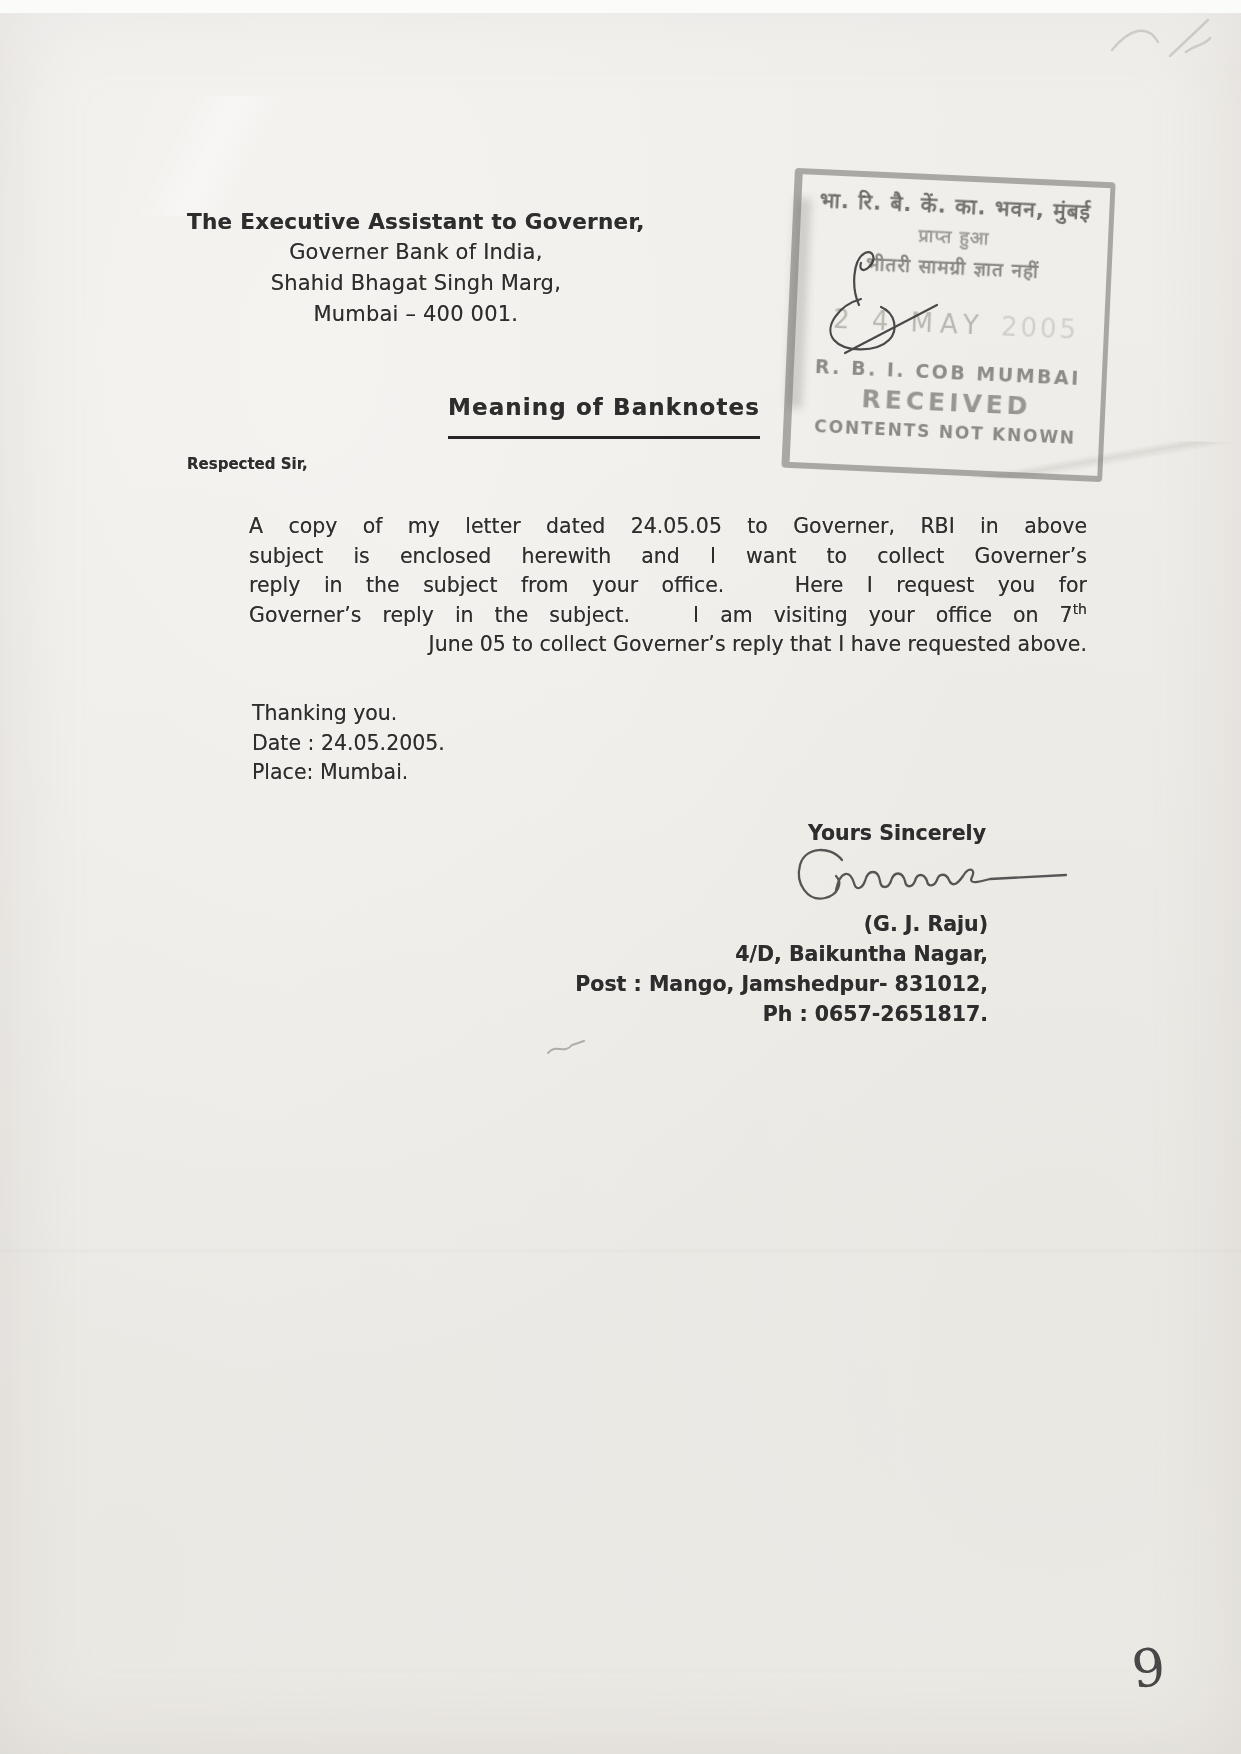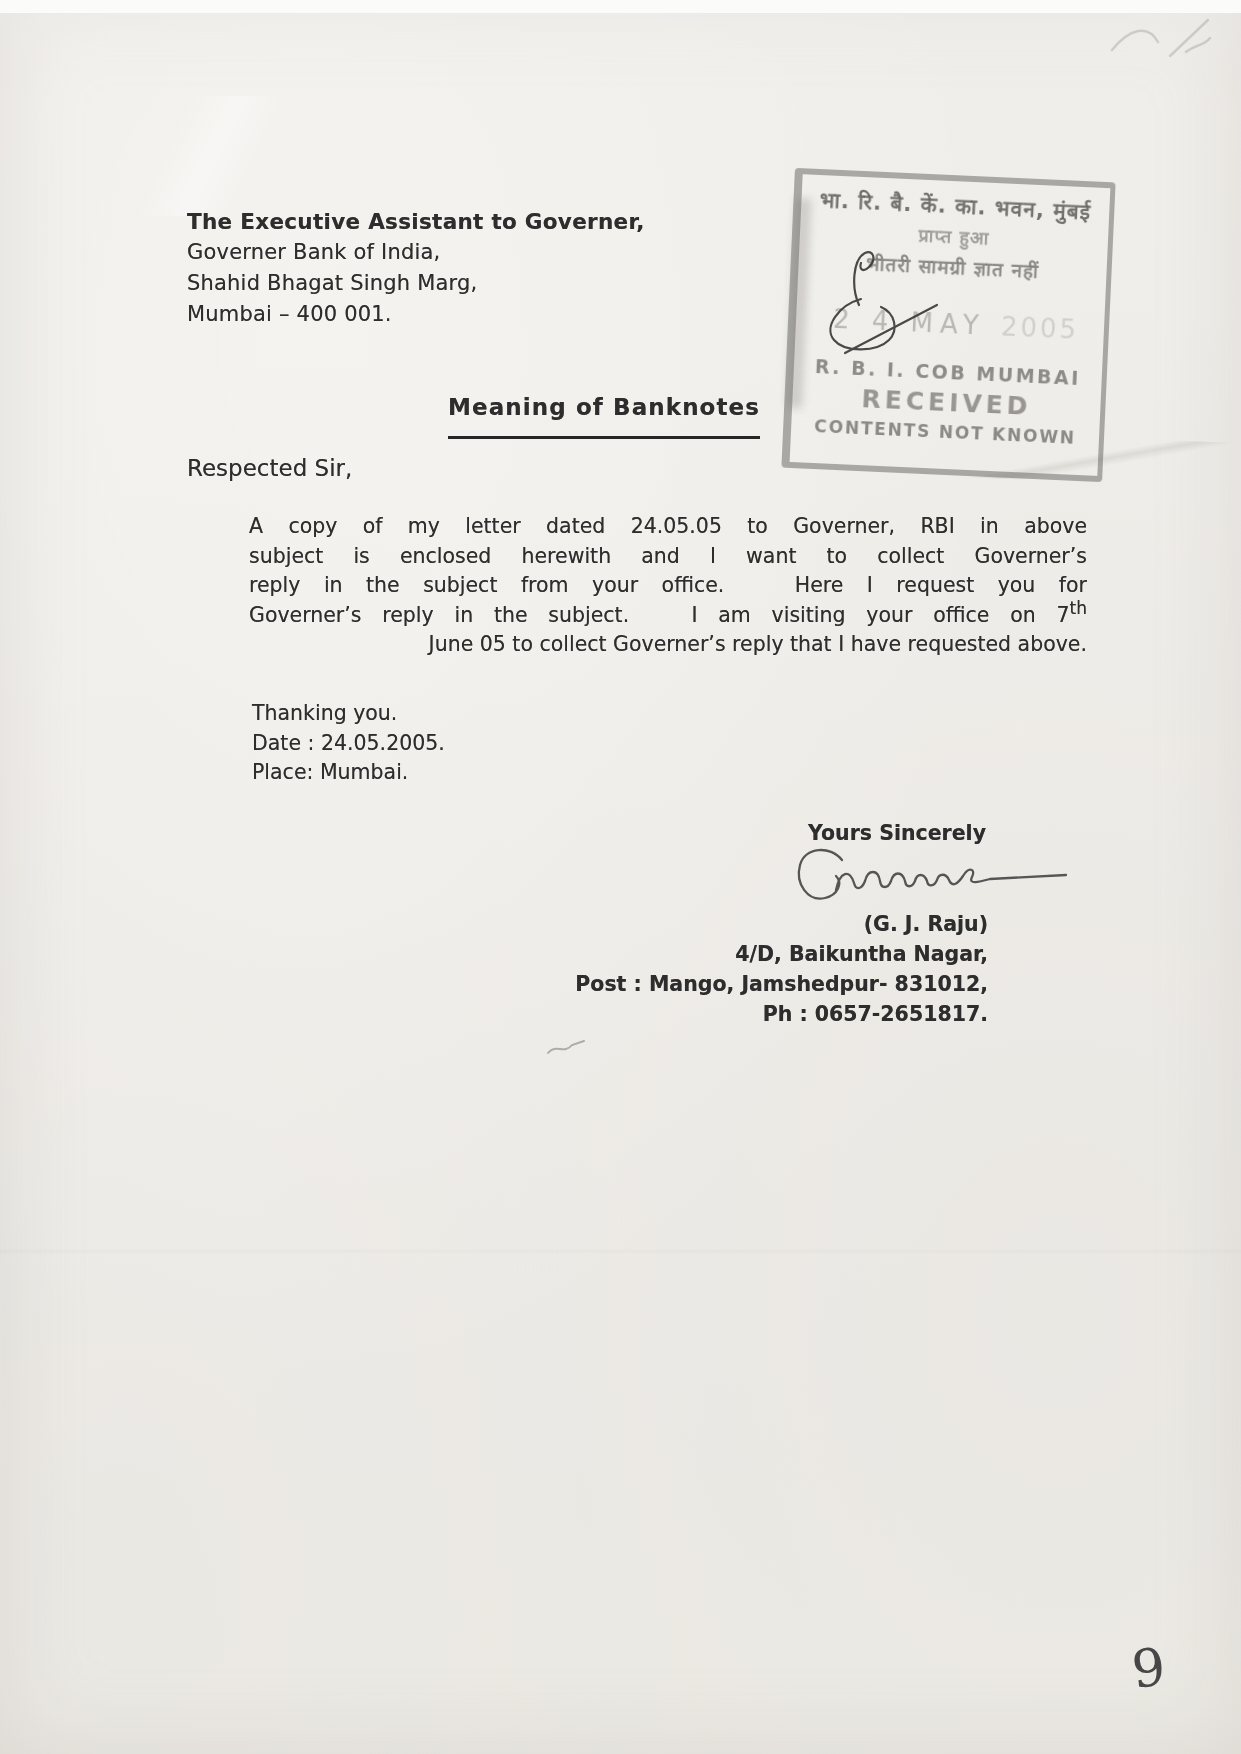--- a/index.html
+++ b/index.html
@@ -21,29 +21,29 @@
   .scan-strip{position:absolute;left:0;top:0;width:100%;height:13px;background:#fbfbfa;}
   .crease-a{position:absolute;left:948;top:438px;left:948px;width:300px;height:44px;
     background:linear-gradient(168deg, transparent 44%, rgba(150,145,138,.20) 50%, transparent 57%);
     transform:rotate(2deg);}
   .crease-b{position:absolute;left:0px;top:1238px;width:1241px;height:26px;
     background:linear-gradient(180deg, transparent 40%, rgba(140,135,128,.05) 50%, transparent 62%);}
   .crease-c{position:absolute;left:0px;top:96px;width:420px;height:120px;
     background:linear-gradient(115deg, transparent 40%, rgba(255,255,255,.35) 50%, transparent 60%);}
 
   
-  .recipient{position:absolute;left:187px;top:206px;font-size:21px;line-height:31px;letter-spacing:.2px;}
+  .recipient{position:absolute;left:187px;top:206px;font-size:21px;line-height:31px;letter-spacing:.2px;text-align:center;}
   .recipient .r1{font-weight:bold;font-size:21.5px;letter-spacing:.3px;}
   .subject{position:absolute;left:448px;top:394px;font-size:23px;font-weight:bold;letter-spacing:1.1px;
     border-bottom:3px solid #262626;padding-bottom:16px;}
-  .salutation{position:absolute;left:187px;top:455px;font-size:23px;font-weight:normal;}
+  .salutation{position:absolute;left:187px;top:455px;font-size:15px;font-weight:bold;}
   .body{position:absolute;left:249px;top:512px;width:838px;font-size:20.5px;line-height:29.5px;}
   .jline{text-align:justify;text-align-last:justify;}
   .lastline{text-align:right;}
-  sup{font-size:17px;line-height:0;}
+  sup{font-size:14px;line-height:0;}
   .closing{position:absolute;left:252px;top:699px;font-size:20.5px;line-height:29.5px;}
 
   .signoff{position:absolute;left:500px;top:821px;width:488px;text-align:right;font-size:20.5px;font-weight:bold;}
   .valediction{margin:0 2px 64px 0;}
   .signoff .line{line-height:30px;}
   .signoff .name{}
 
   .typed{ text-shadow:0 0 .6px rgba(45,45,45,.55); }
 
   

